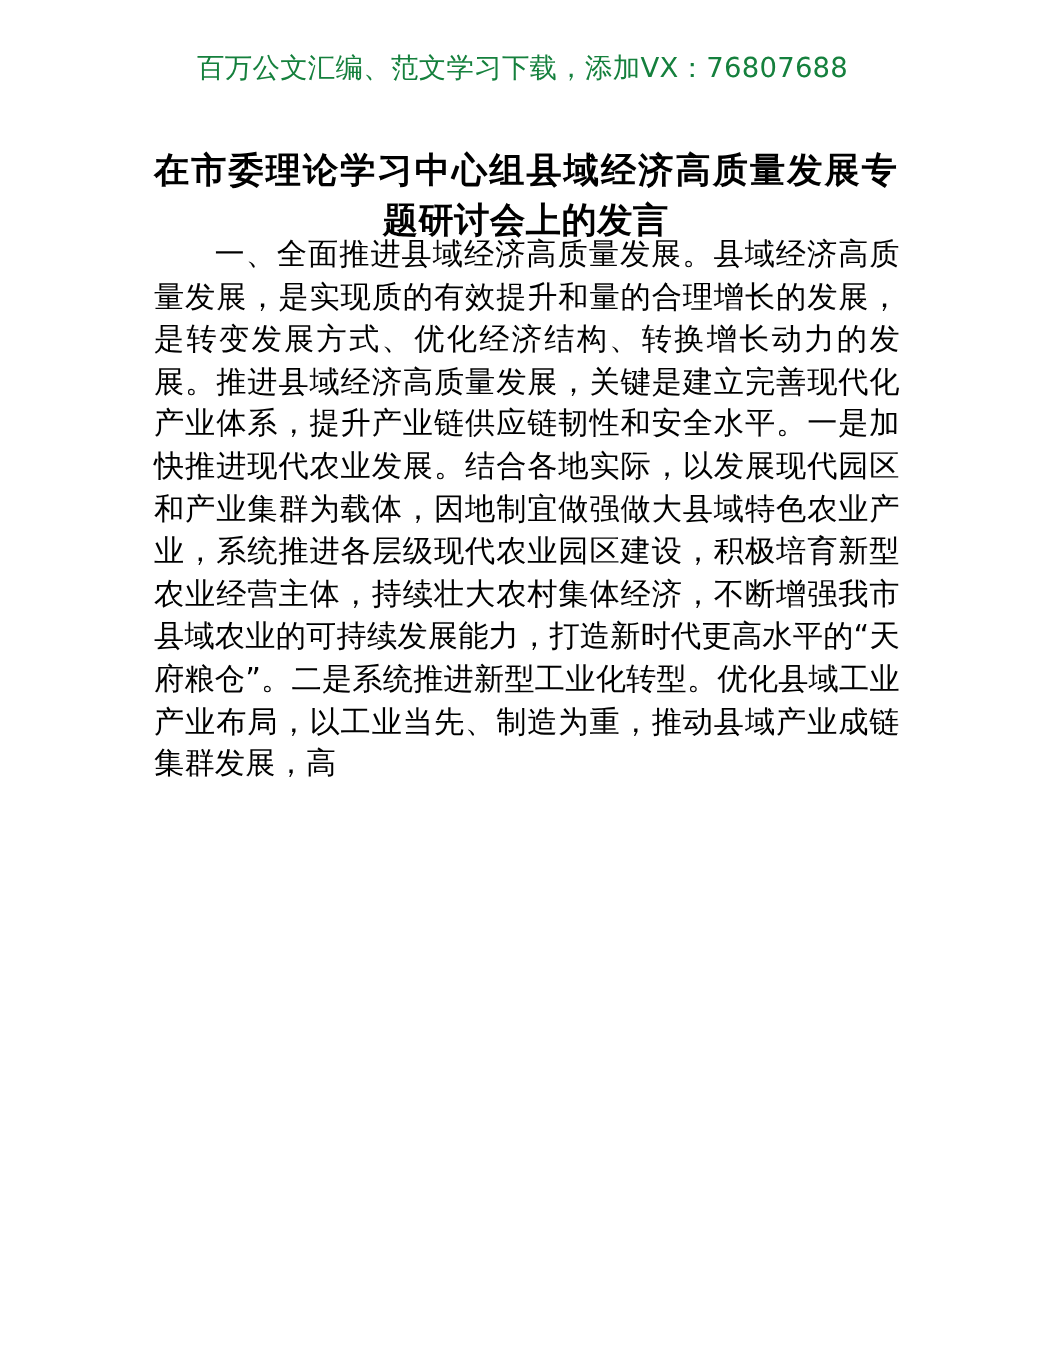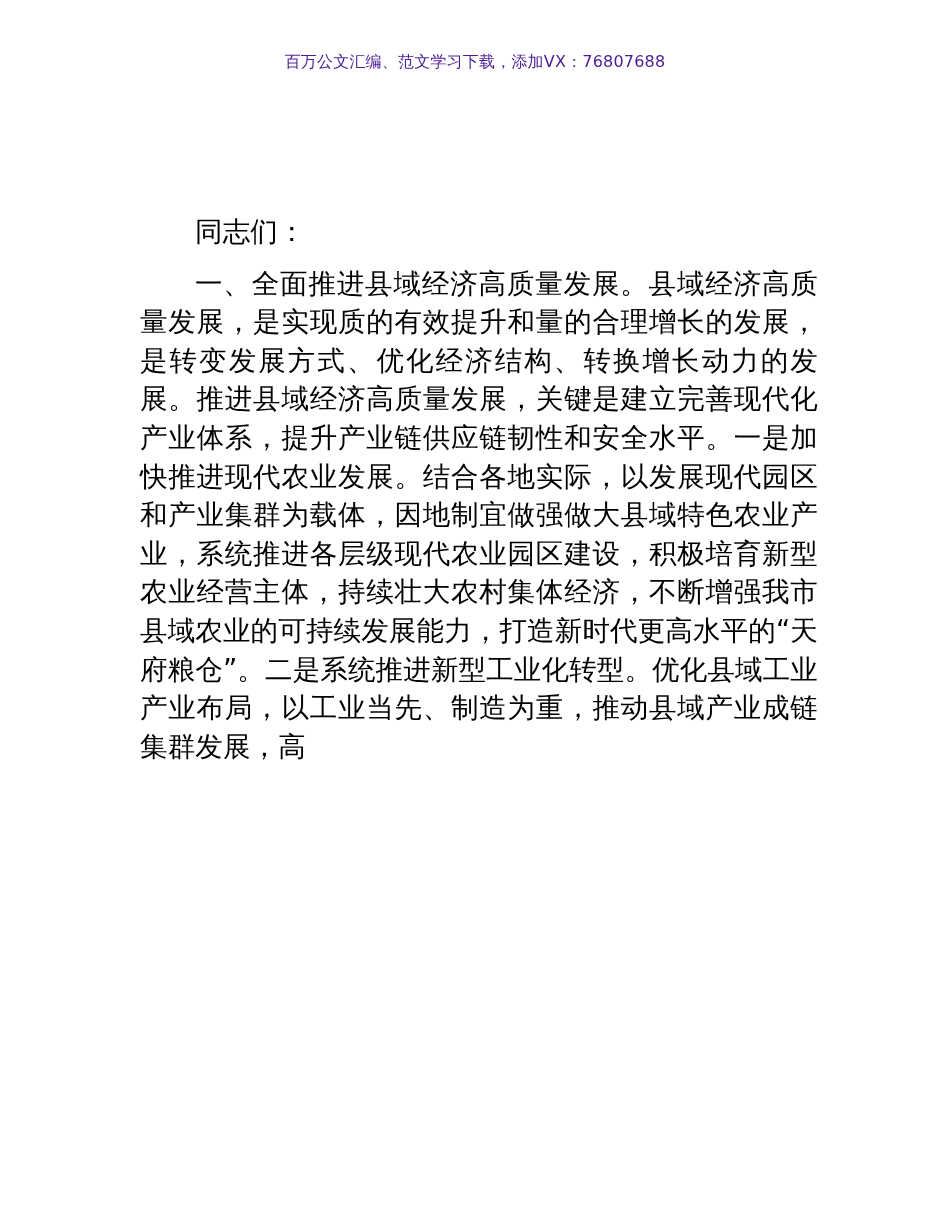--- a/index.html
+++ b/index.html
@@ -23,22 +23,22 @@
   
   .promo-banner {
     position: absolute;
     top: 48px;
     left: 0;
     width: 950px;
     text-align: center;
   }
   .promo-text {
     display: inline-block;
-    color: #4c1d95;
-    font-size: 16px;
+    color: #15803d;
+    font-size: 25px;
     font-weight: 400;
     letter-spacing: 0.2px;
     line-height: 28px;
     white-space: nowrap;
     font-family: "DejaVu Sans", "Liberation Sans", sans-serif;
   }
 
   
   .doc-title {
     position: absolute;
@@ -77,19 +77,19 @@
 </style>
 </head>
 <body>
 
 <div class="page">
 
   <div class="promo-banner">
     <span class="promo-text">百万公文汇编、范文学习下载，添加VX：76807688</span>
   </div>
 
+  <h1 class="doc-title">在市委理论学习中心组县域经济高质量发展专题研讨会上的发言</h1>
 
   <div class="doc-body">
-    <p class="para">同志们：</p>
     <p class="para">一、全面推进县域经济高质量发展。县域经济高质量发展，是实现质的有效提升和量的合理增长的发展，是转变发展方式、优化经济结构、转换增长动力的发展。推进县域经济高质量发展，关键是建立完善现代化产业体系，提升产业链供应链韧性和安全水平。一是加快推进现代农业发展。结合各地实际，以发展现代园区和产业集群为载体，因地制宜做强做大县域特色农业产业，系统推进各层级现代农业园区建设，积极培育新型农业经营主体，持续壮大农村集体经济，不断增强我市县域农业的可持续发展能力，打造新时代更高水平的“天府粮仓”。二是系统推进新型工业化转型。优化县域工业产业布局，以工业当先、制造为重，推动县域产业成链集群发展，高</p>
   </div>
 
 </div>
 
 </body></html>

